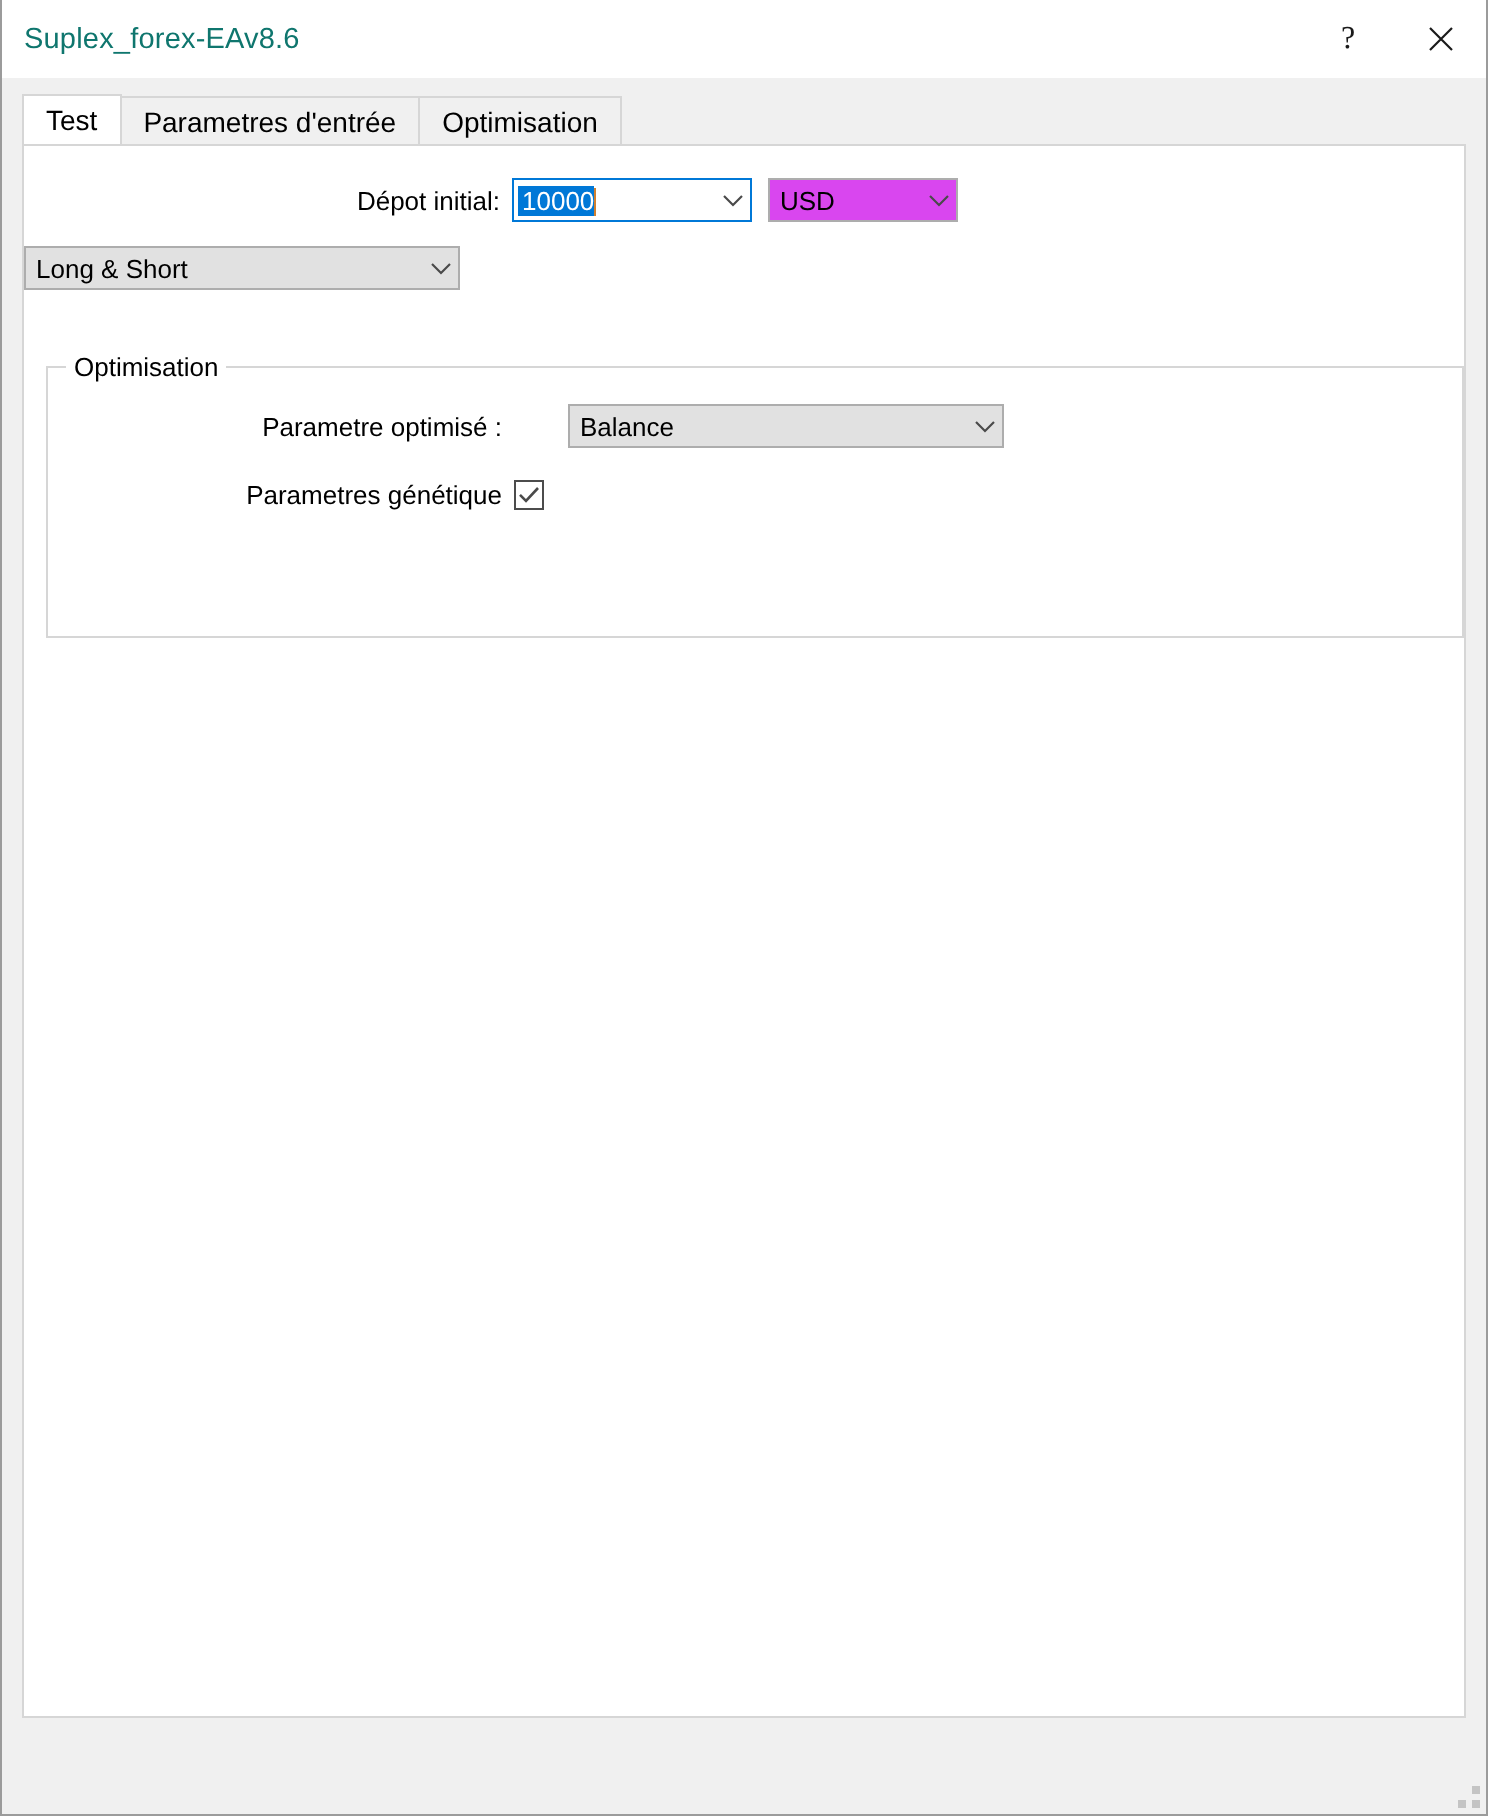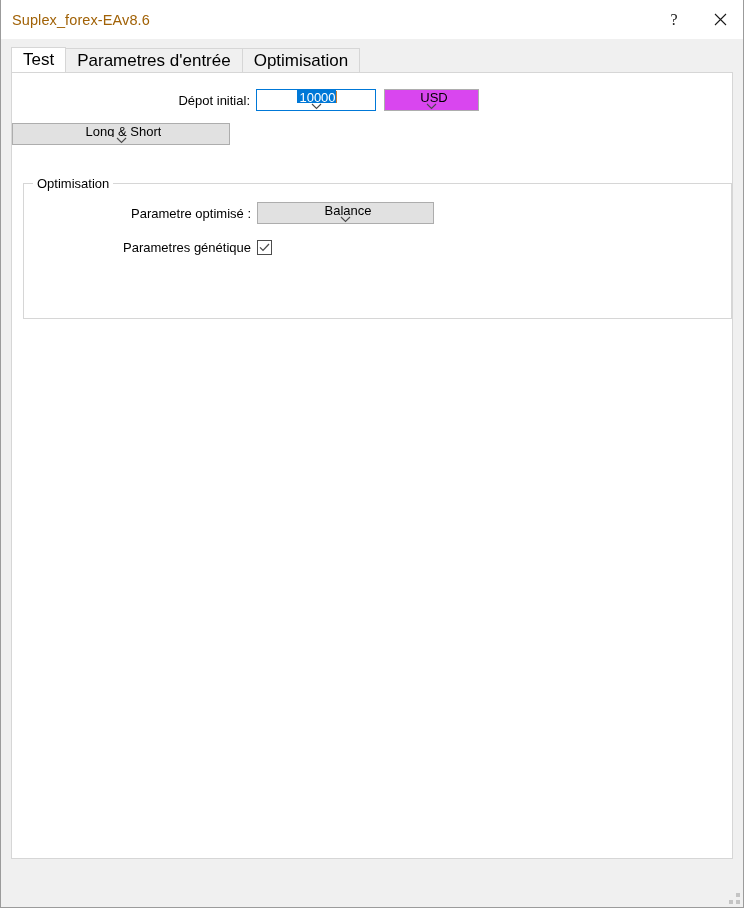--- a/index.html
+++ b/index.html
@@ -36,21 +36,21 @@
     position: relative;
     height: 39px;
     min-height: 39px;
     background: #ffffff;
     display: flex;
     align-items: center;
   }
   .title-text {
     margin-left: 11px;
     font-size: 14.5px;
-    color: #a16207;
+    color: #0f766e;
     letter-spacing: 0.1px;
     white-space: nowrap;
   }
   .title-buttons {
     position: absolute;
     right: 0; top: 0;
     height: 39px;
     display: flex;
   }
   .title-btn {
@@ -81,21 +81,21 @@
     display: flex;
     align-items: flex-end;
   }
   .tab {
     position: relative;
     height: 24px;
     box-sizing: border-box;
     padding: 0 11px;
     display: flex;
     align-items: center;
-    font-size: 17px;
+    font-size: 14px;
     color: #000;
     background: #f0f0f0;
     border: 1px solid #d6d6d6;
     border-bottom: none;
     margin-right: -1px;
     cursor: default;
     white-space: nowrap;
   }
   .tab.active {
     background: #ffffff;
@@ -139,21 +139,20 @@
   .combo {
     position: relative;
     box-sizing: border-box;
     height: 22px;
     background: #e1e1e1;
     border: 1px solid #adadad;
     display: flex;
     align-items: center;
     cursor: default;
     font-size: 13px;
-    flex-direction: column;
   }
   .combo .val {
     padding-left: 5px;
     flex: 1 1 auto;
     white-space: nowrap;
     overflow: hidden;
   }
   .combo .arrow {
     width: 18px;
     display: flex;
@@ -313,21 +312,21 @@
         </div>
       </div>
     </div>
 
     <div class="groupbox" style="left:11px; top:110px; width:709px; height:136px;">
       <div class="gb-title">Optimisation</div>
 
       <div class="form-rows" style="padding-top:18px;">
         <div class="row">
           <div class="lbl" style="width:227px;">Parametre optimisé :</div>
-          <div class="combo" style="width:177px;">
+          <div class="combo" style="width:218px;margin-left:27px;">
             <div class="val">Balance</div>
             <div class="arrow">
               <svg width="11" height="7" viewBox="0 0 11 7">
                   <path d="M1 1 L5.5 5.5 L10 1" stroke="#4a4a4a" stroke-width="1.1" fill="none"></path>
                 </svg>
             </div>
           </div>
         </div>
 
         <div class="row">

